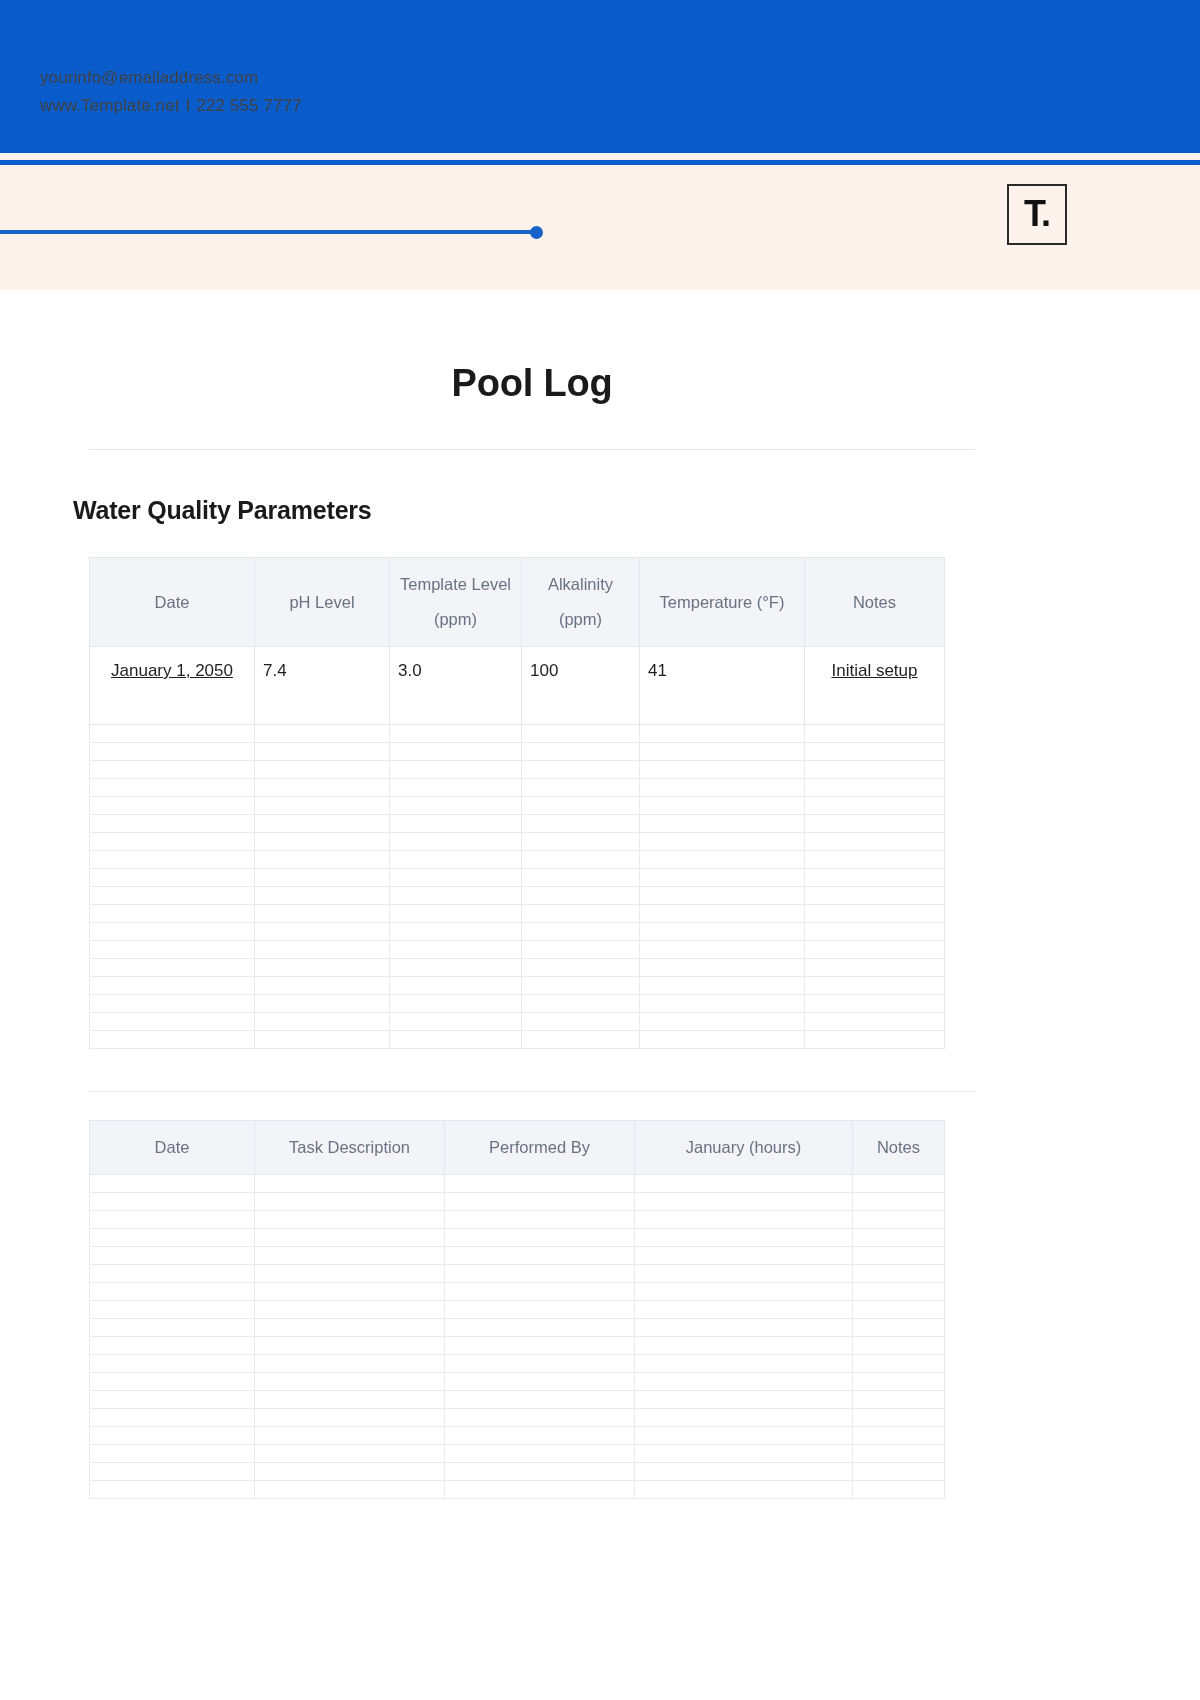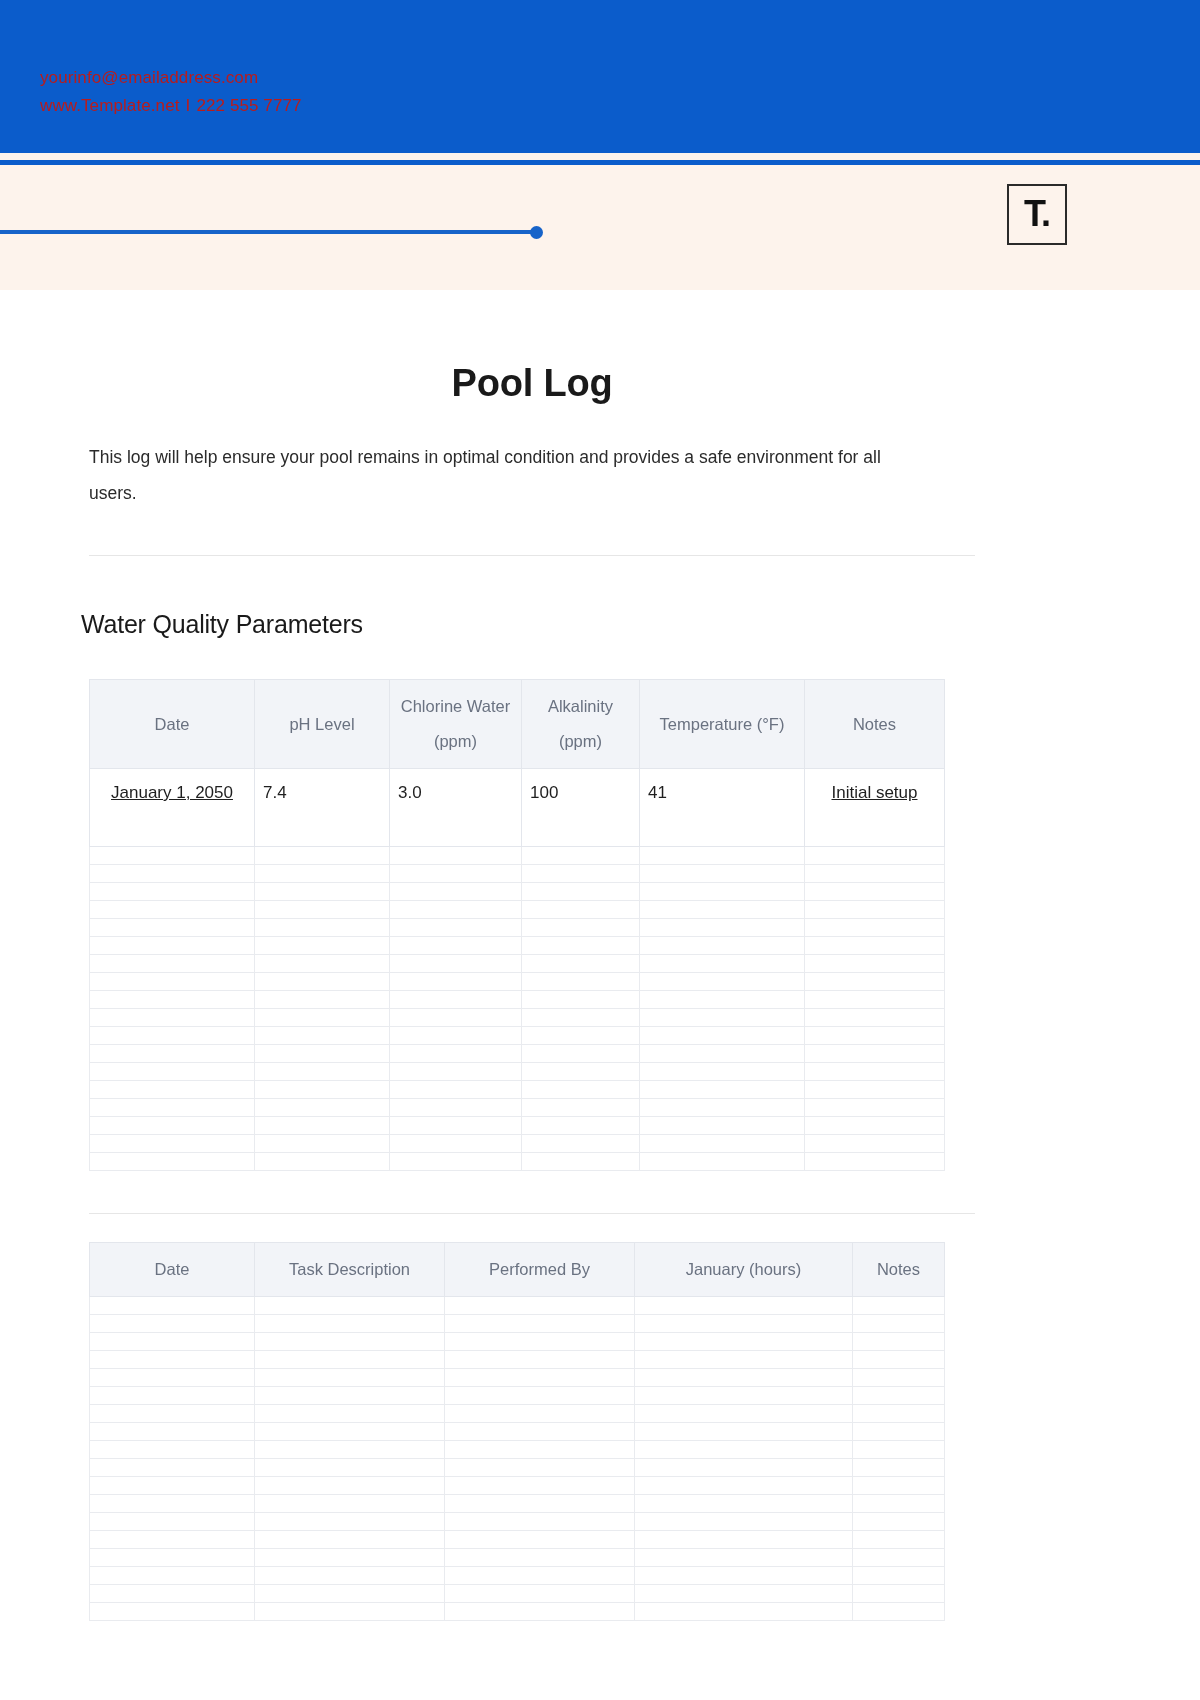--- a/index.html
+++ b/index.html
@@ -20,21 +20,21 @@
     position: absolute;
     top: 0; left: 0;
     width: 1200px;
     height: 153px;
     background: #0B5CCB;
   }
   .contact-block {
     position: absolute;
     left: 40px;
     top: 64px;
-    color: #b91c1c;
+    color: #404040;
     font-size: 17px;
     line-height: 28px;
     letter-spacing: 0.1px;
     white-space: nowrap;
   }
   .contact-line { display: block; }
   .contact-sep { padding: 0 6px; }
 
   .rule-gap {
     position: absolute;
@@ -115,24 +115,24 @@
     font-size: 17.5px;
     line-height: 36px;
     color: #2b2b2b;
   }
   .section-divider {
     margin: 44px 89px 0 89px;
     height: 1px;
     background: #e6e6e6;
   }
   .section-heading {
-    margin: 12px;
+    margin: 4px;
     padding: 42px 0 0 69px;
     font-size: 25px;
-    font-weight: normal;
+    font-weight: bold;
     color: #1a1a1a;
     letter-spacing: -0.2px;
   }
 
   
   .tbl-wrap { padding: 28px 0 0 89px; }
   table.log {
     border-collapse: collapse;
     table-layout: fixed;
     width: 855px;
@@ -201,40 +201,39 @@
 <div class="accent-line"></div>
 <div class="accent-dot"></div>
 
 <div class="logo-box">
   <div class="logo-glyph">T.</div>
 </div>
 
 <div class="content">
 
   <h1 class="doc-title">Pool Log</h1>
-  <p class="doc-intro">This log will help ensure your pool remains in optimal condition and provides a safe environment for all users.</p>
 
   <div class="section-divider"></div>
 
   <h2 class="section-heading">Water Quality Parameters</h2>
   <div class="tbl-wrap">
     <table class="log wq">
       <colgroup>
           <col class="c0">
           <col class="c1">
           <col class="c2">
           <col class="c3">
           <col class="c4">
           <col class="c5">
         </colgroup>
       <thead>
         <tr>
           <th>Date</th>
           <th>pH Level</th>
-          <th>Chlorine Water (ppm)</th>
+          <th>Template Level (ppm)</th>
           <th>Alkalinity (ppm)</th>
           <th>Temperature (°F)</th>
           <th>Notes</th>
         </tr>
       </thead>
       <tbody>
         <tr>
           <td class="l">January 1, 2050</td>
           <td class="c">7.4</td>
           <td class="c">3.0</td>

